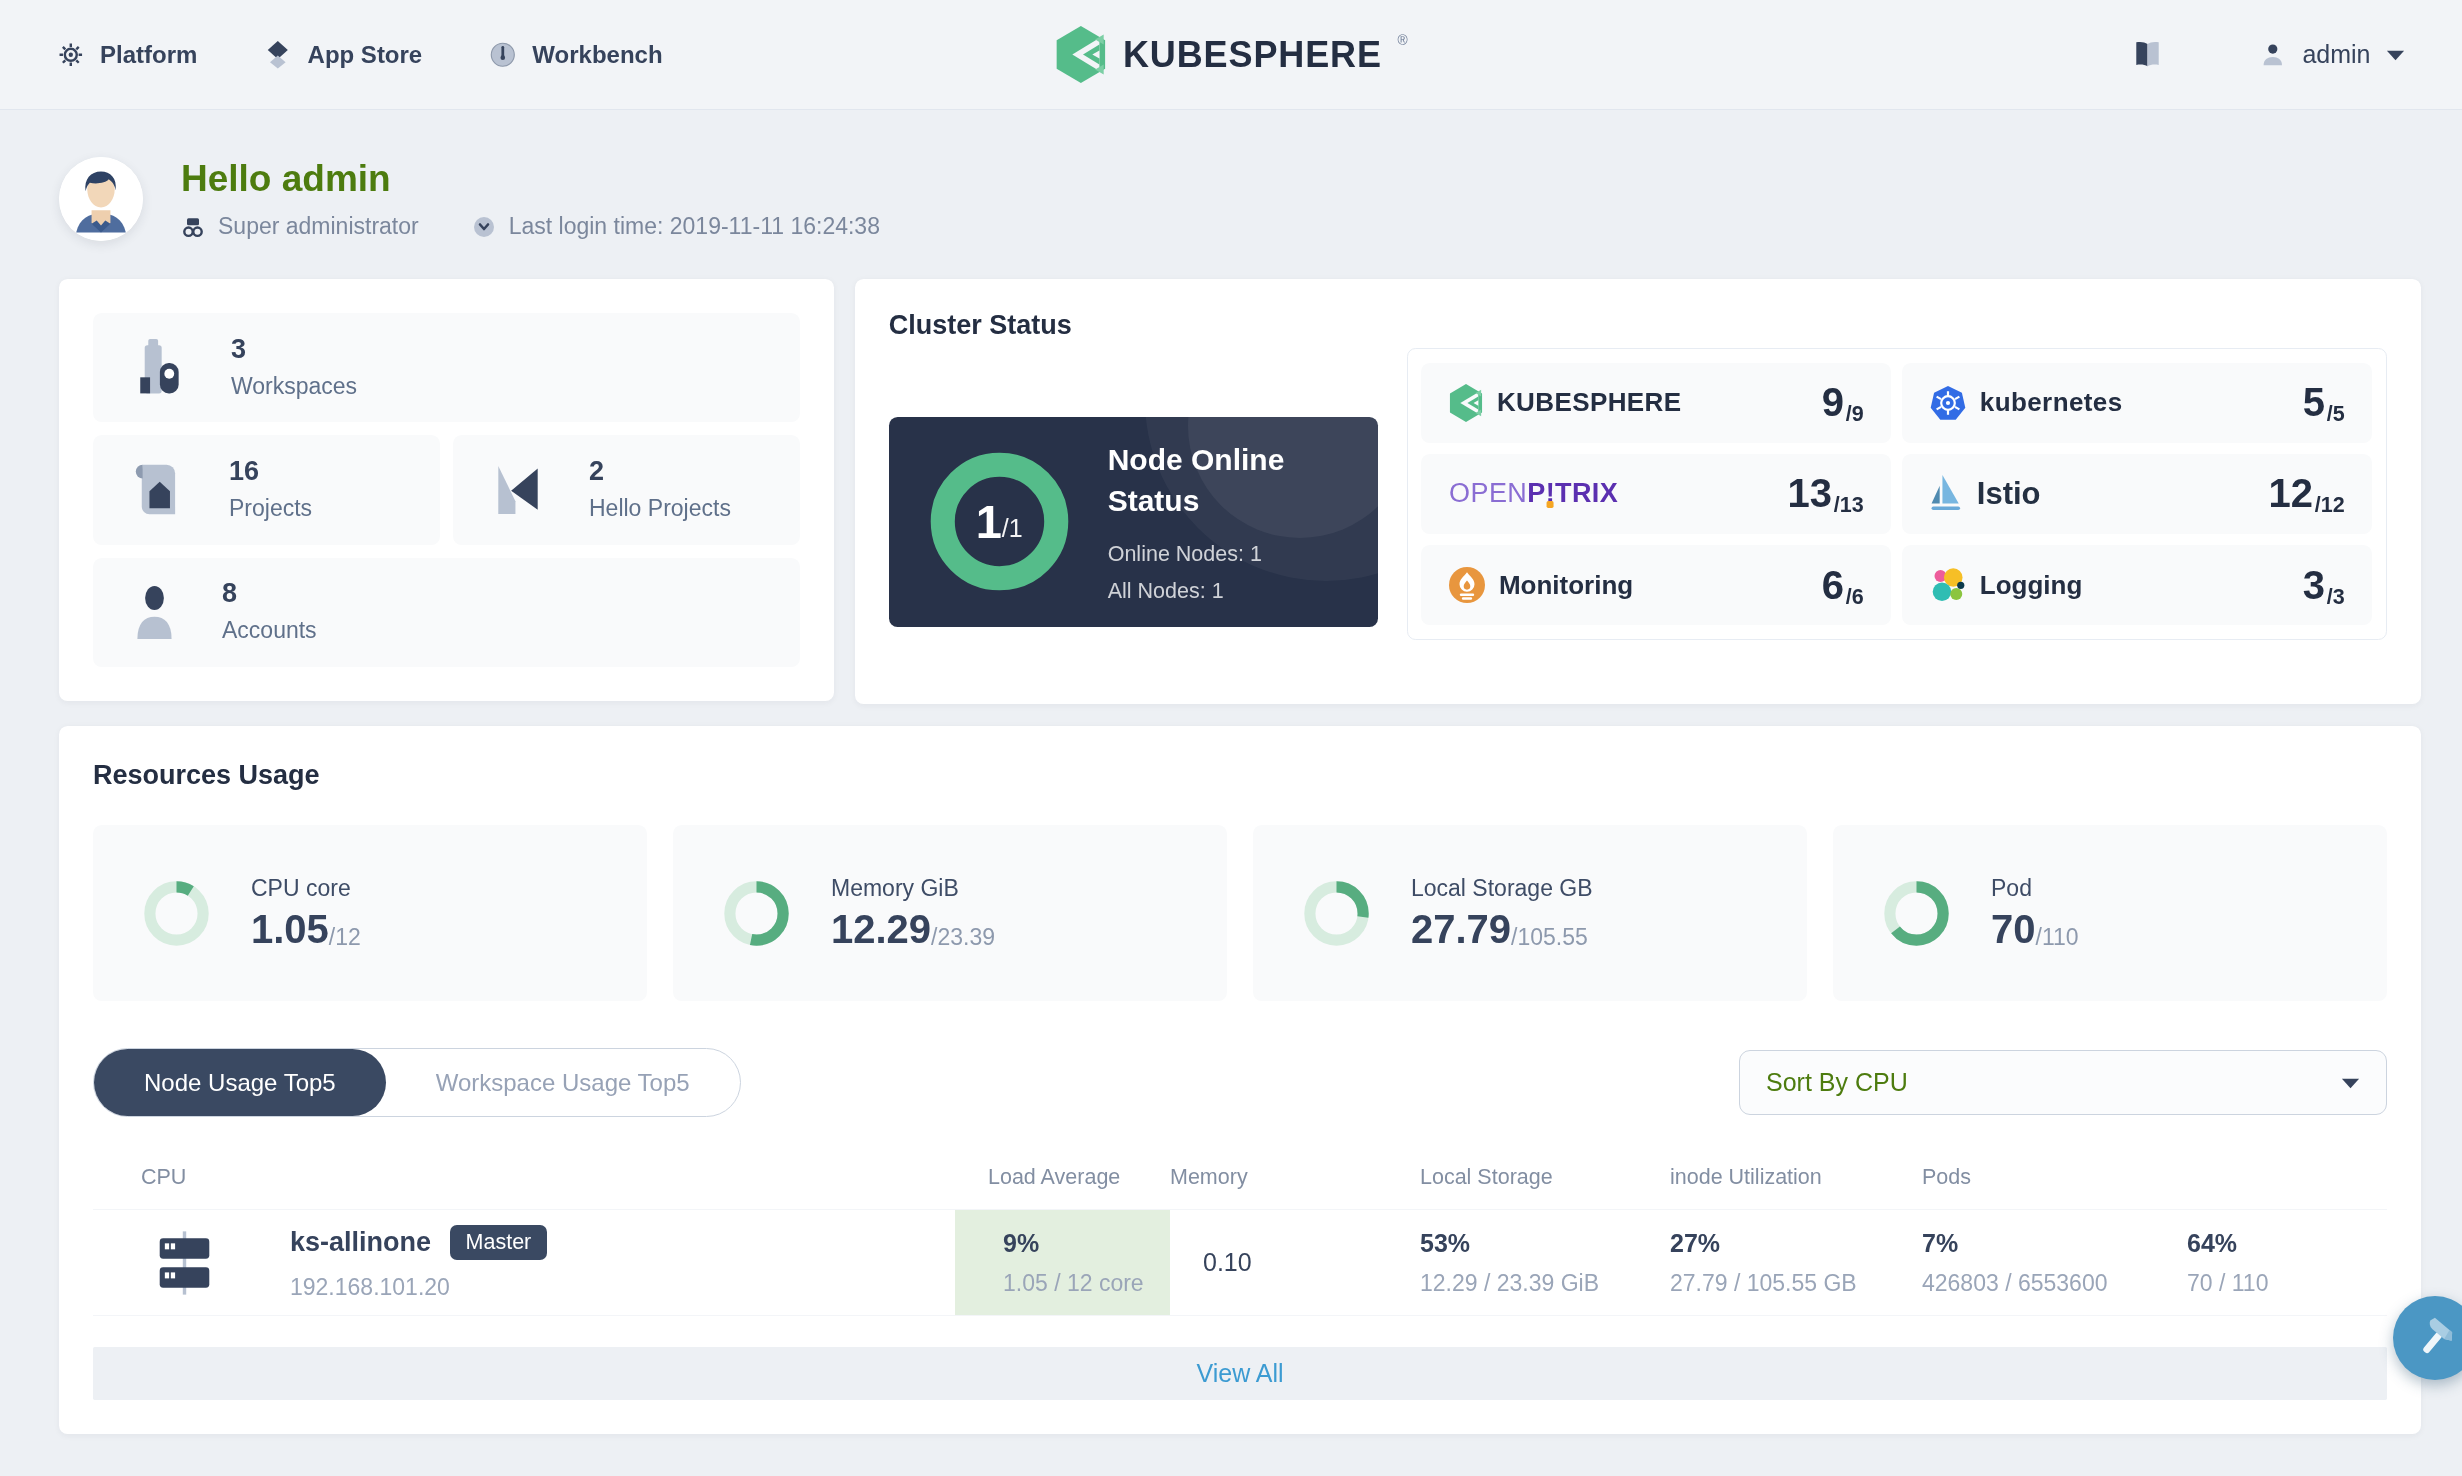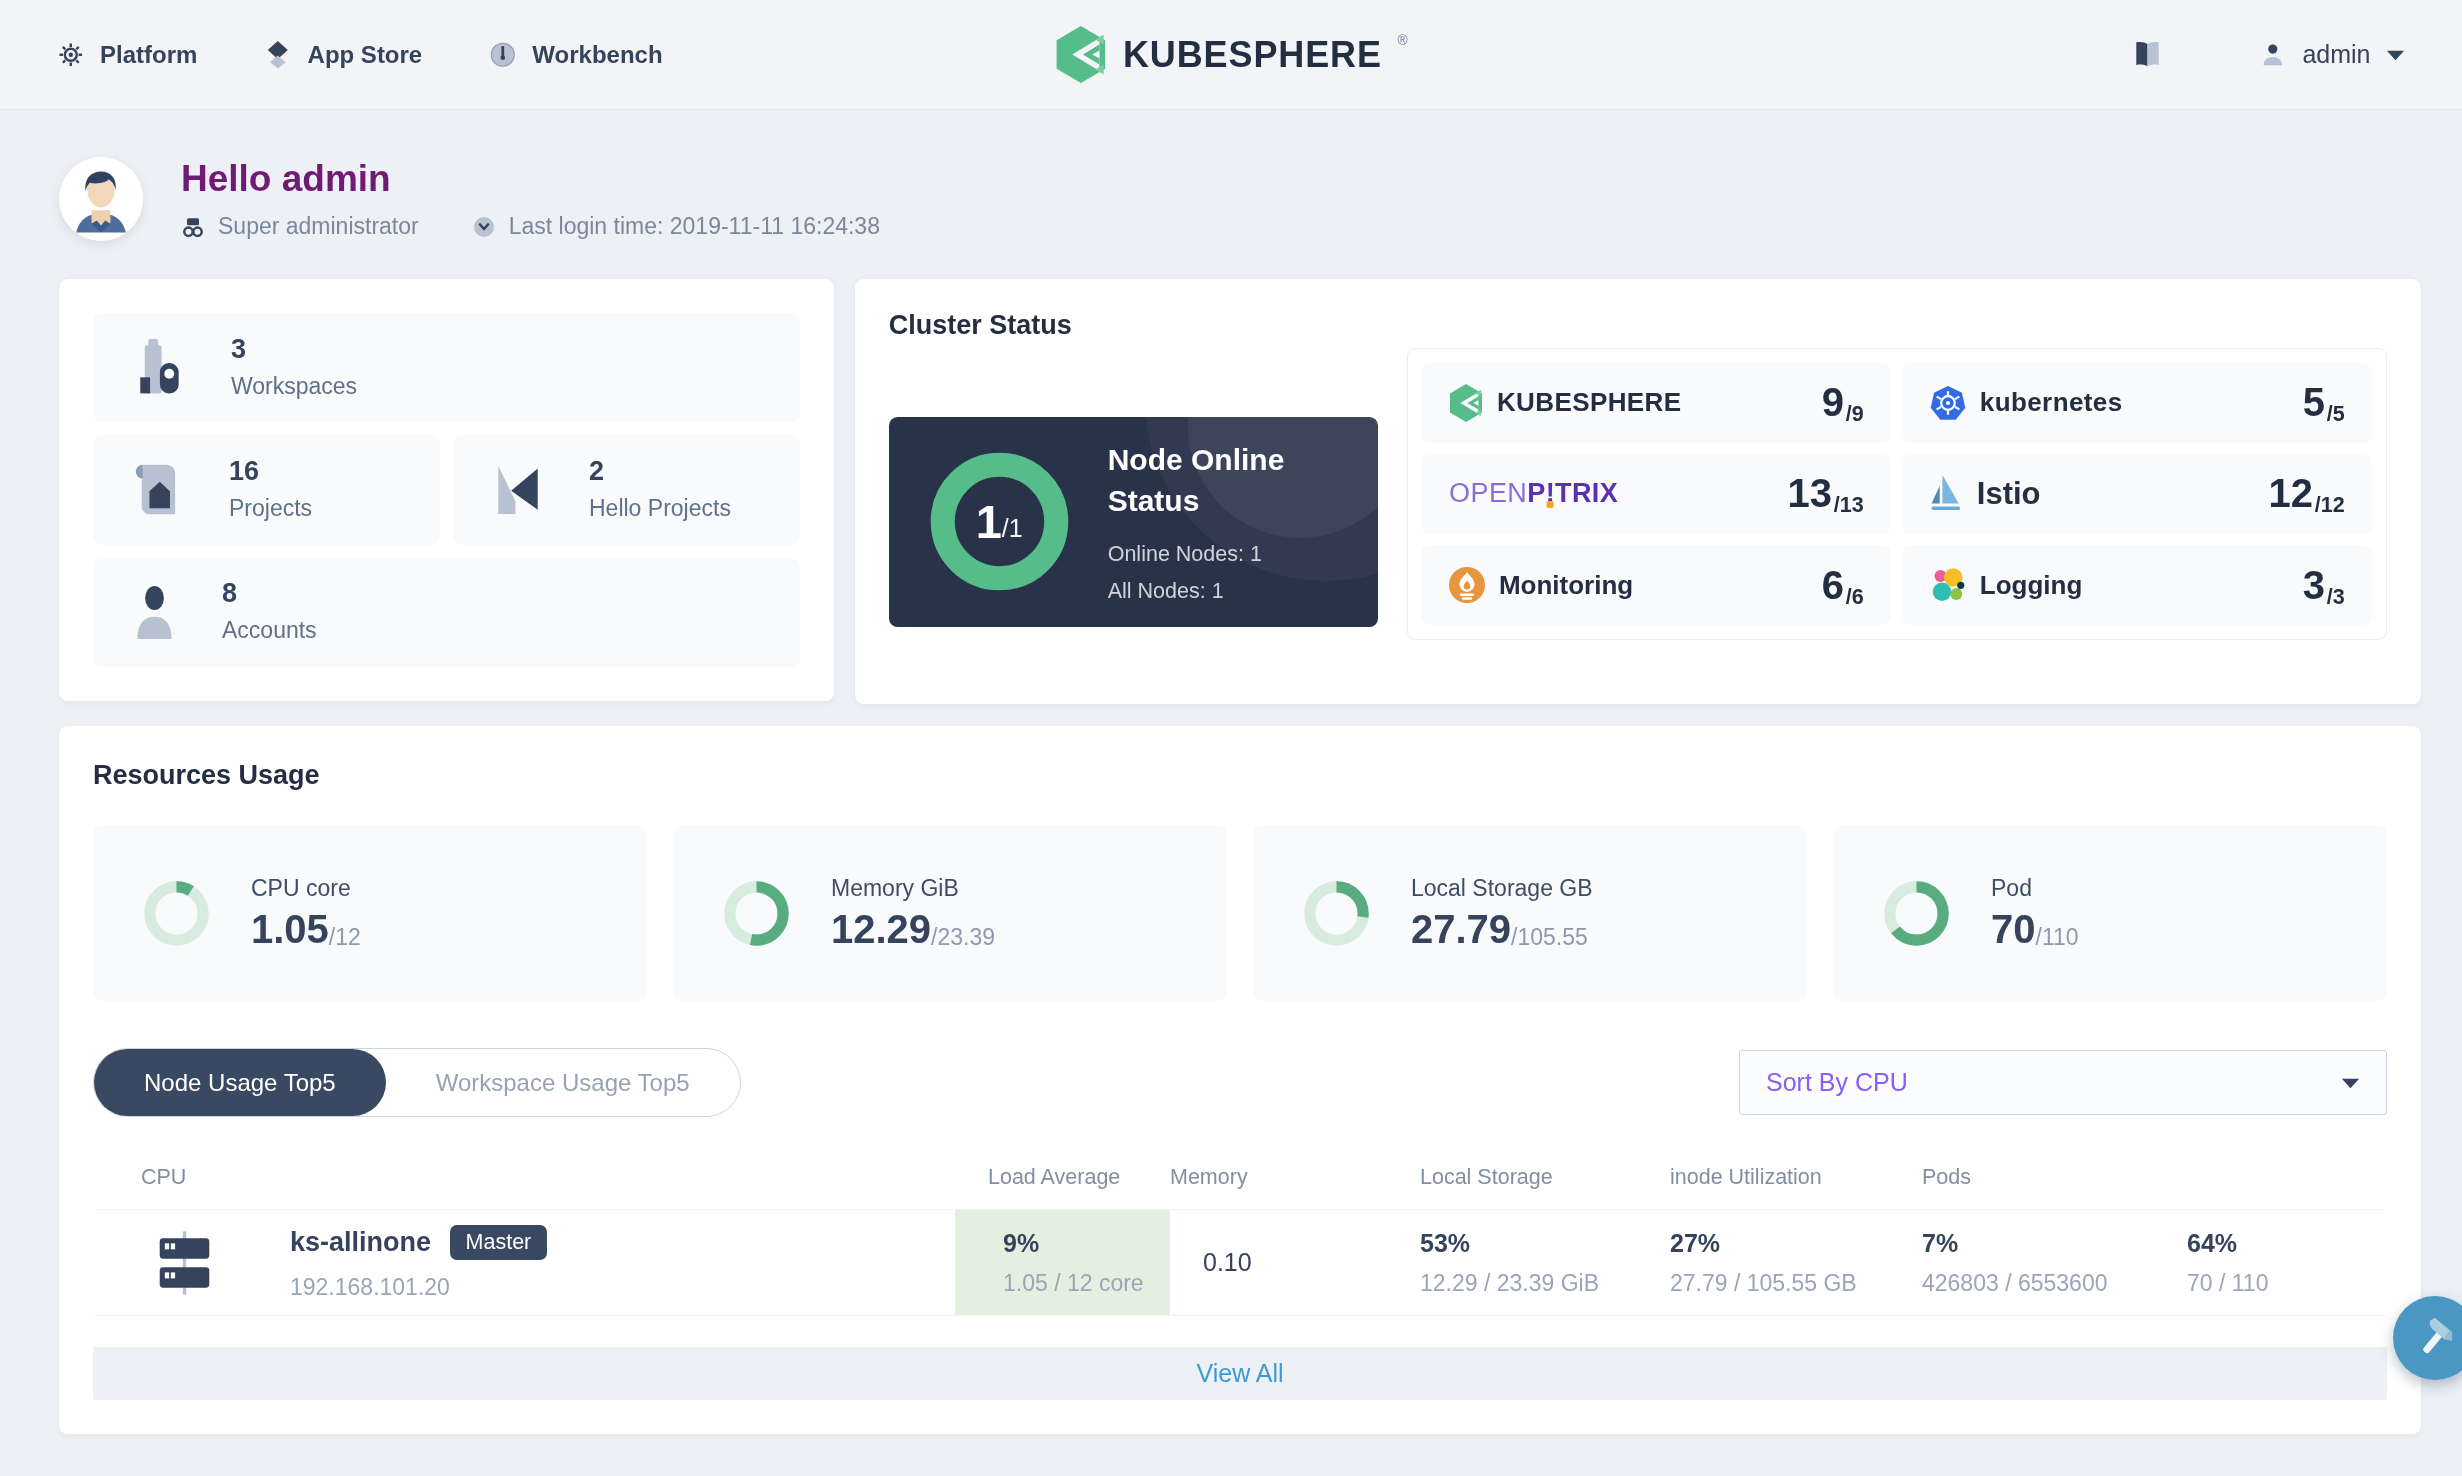--- a/index.html
+++ b/index.html
@@ -14,21 +14,21 @@
   .nav{display:flex;gap:67px;}
   .nav-item{display:flex;align-items:center;gap:15.5px;font-size:24px;font-weight:700;color:#36435c;cursor:pointer;}
   .logo{position:absolute;left:50%;transform:translateX(-50%);display:flex;align-items:flex-start;gap:15.5px;cursor:pointer;}
   .logo-text{font-size:36px;font-weight:700;letter-spacing:0.9px;color:#242e42;line-height:57px;}
   .reg{font-size:13.8px;color:#6b7a95;margin-top:6.9px;}
   .top-right{margin-left:auto;display:flex;align-items:center;gap:95px;}
   .user{display:flex;align-items:center;gap:15.5px;font-size:25px;color:#36435c;cursor:pointer;}
   
   .welcome{display:flex;align-items:center;gap:38px;margin:47px 41px 0 59px;}
   .avatar{width:84px;height:84px;border-radius:50%;background:#fff;box-shadow:0 3.4px 10.3px rgba(36,46,66,.10);overflow:hidden;flex:none;}
-  .welcome-title{font-size:37px;font-weight:700;color:#701a75;margin:0 0 13.8px;}
+  .welcome-title{font-size:37px;font-weight:700;color:#4d7c0f;margin:0 0 13.8px;}
   .welcome-meta{display:flex;align-items:flex-start;gap:53px;font-size:23px;color:#7b879c;}
   .meta-item{display:flex;align-items:center;gap:13px;}
   
   .card{background:#fff;border-radius:8.6px;box-shadow:0 1.7px 6.9px rgba(36,46,66,.05);box-sizing:border-box;}
   .row-top{display:flex;gap:20.7px;margin:38px 41px 0 59px;}
   .card-overview{width:775px;height:422px;padding:34px;display:flex;flex-direction:column;gap:13px;}
   .ov-row{display:flex;gap:13px;flex:1;}
   .ov-panel{background:#f9fafb;border-radius:8.6px;flex:1;display:flex;align-items:center;padding:0 41px;gap:47px;cursor:pointer;}
   .ov-num{font-size:27px;font-weight:700;color:#36435c;line-height:1;}
   .ov-label{font-size:23px;color:#5f708a;margin-top:10.3px;}
@@ -65,21 +65,21 @@
   .gauge{flex:1;background:#f9fafb;border-radius:8.6px;height:176px;display:flex;align-items:center;padding:0 50px;gap:41px;box-sizing:border-box;}
   .donut{flex:none;}
   .g-label{font-size:23px;color:#3e4c66;}
   .g-line{display:flex;align-items:baseline;margin-top:5.2px;}
   .g-val{font-size:40px;font-weight:700;color:#36435c;}
   .g-total{font-size:23px;color:#8d99ad;transform:translateY(1.7px);}
   .controls{display:flex;align-items:center;margin-top:47px;}
   .tab-group{display:flex;align-items:center;border:0.9px solid #ccd4df;border-radius:41px;height:67px;background:#fff;}
   .tab{height:67px;display:flex;align-items:center;padding:0 50px;font-size:24px;color:#97a2b6;border-radius:41px;cursor:pointer;box-sizing:border-box;}
   .tab.active{background:#3a4962;color:#fff;font-weight:500;}
-  .sort{margin-left:auto;width:648px;height:65px;border:0.9px solid #ccd4df;border-radius:3px;background:#fbfcfd;display:flex;align-items:center;padding:0 26px;font-size:25px;color:#8b5cf6;box-sizing:border-box;cursor:pointer;}
+  .sort{margin-left:auto;width:648px;height:65px;border:0.9px solid #ccd4df;border-radius:11px;background:#fbfcfd;display:flex;align-items:center;padding:0 26px;font-size:25px;color:#4d7c0f;box-sizing:border-box;cursor:pointer;}
   .grid7{display:grid;grid-template-columns:862px 215px 250px 250px 252px 265px 1fr;}
   .thead{margin-top:48px;font-size:21.5px;color:#828ea2;}
   .th-nodes{padding-left:196px;}
   .th-cpu{padding-left:48px;}
   .th-load{padding-left:33px;}
   .trow{margin-top:19px;background:#fff;height:105px;align-items:stretch;border-top:0.9px solid #f3f5f8;border-bottom:0.9px solid #f3f5f8;cursor:pointer;}
   .node-cell{display:flex;align-items:center;padding-left:65px;}
   .node-icon{margin-right:79px;flex:none;}
   .node-name-row{display:flex;align-items:center;gap:19px;}
   .node-name{font-size:27px;font-weight:700;color:#36435c;}

